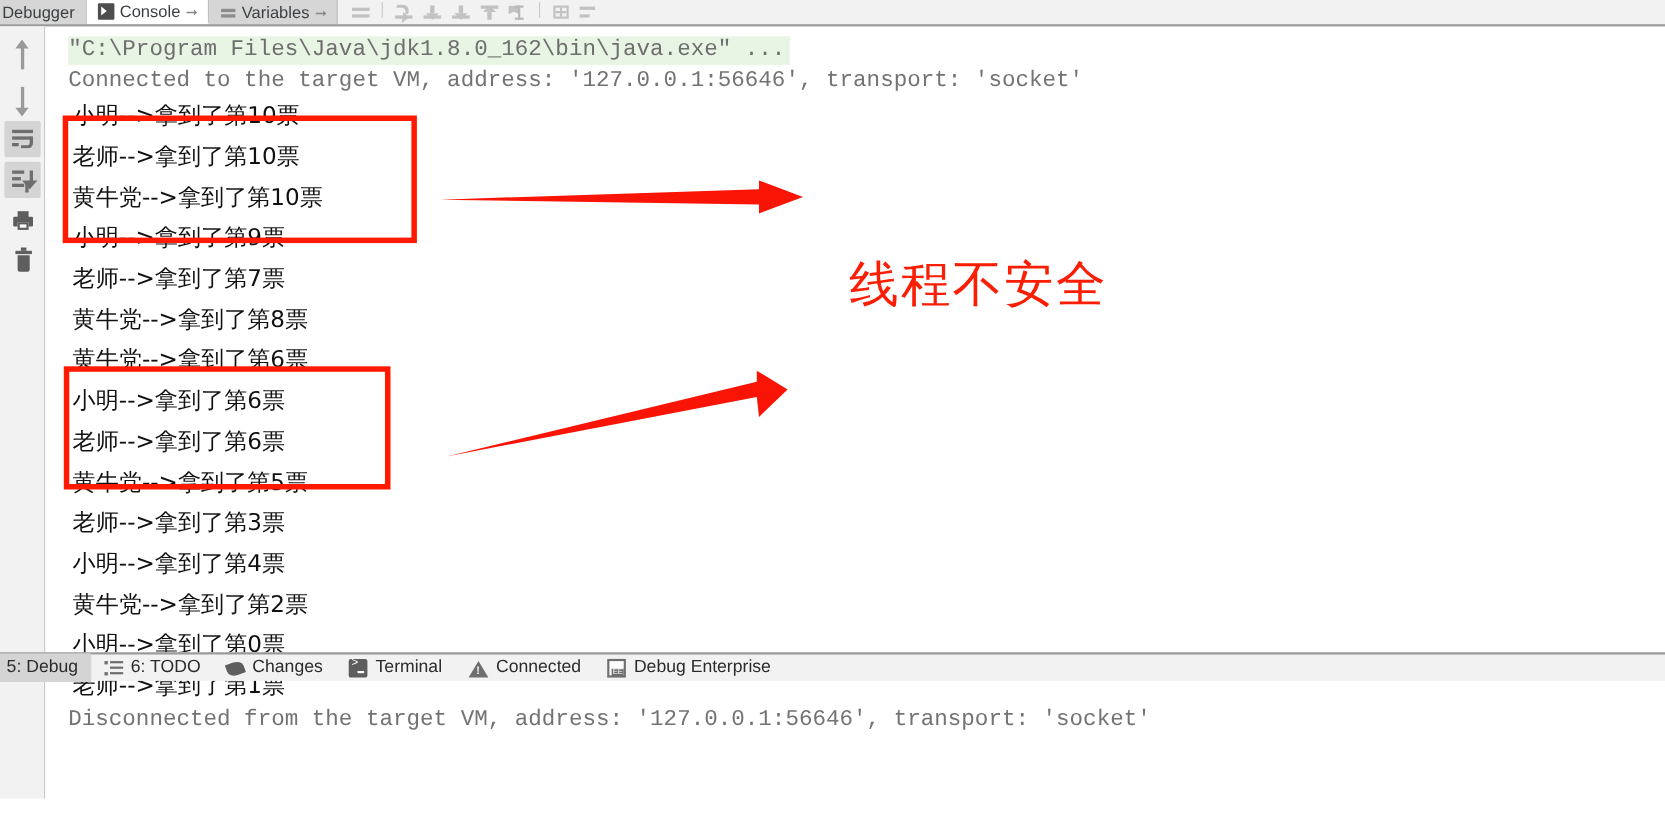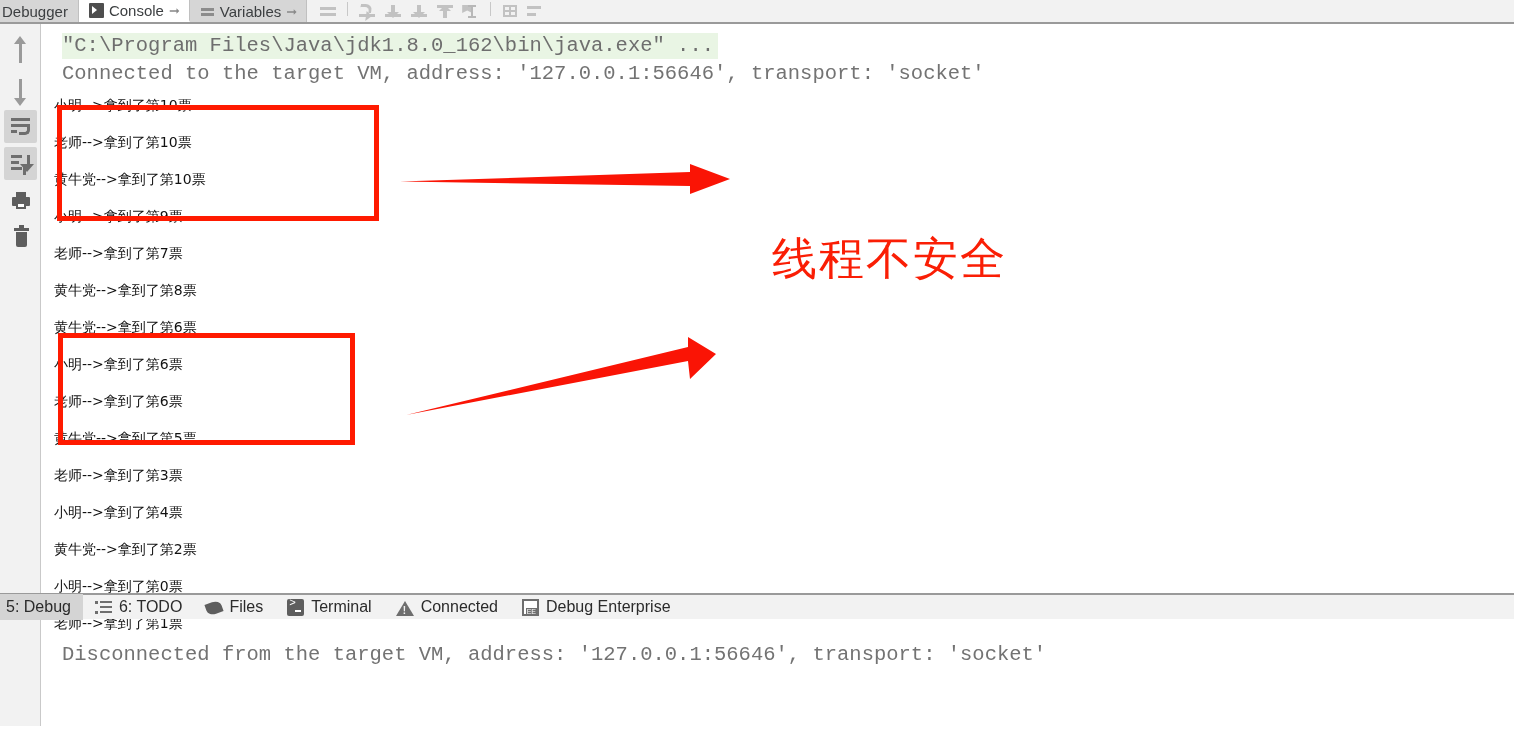--- a/index.html
+++ b/index.html
@@ -295,24 +295,24 @@
     color: #6e6e6e;
     background: #e9f5e4;
     display: inline-block;
     padding-right: 4px;
     margin-left: 20px;
     padding-left: 0;
   }
   .cline.sys { color: #737373; }
   .cline.out {
     font-family: "DejaVu Sans", "Liberation Sans", sans-serif;
-    font-size: 14px;
+    font-size: 21px;
     line-height: 37px;
     color: #111111;
-    padding-left: 12px;
+    padding-left: 24px;
   }
   .cmdwrap { line-height: 30px; padding-top: 5px; }
   .syswrap { line-height: 31px; }
 
   
   .redbox {
     position: absolute;
     border: 5px solid #ff1a00;
     pointer-events: none;
   }
@@ -565,21 +565,21 @@
       <span class="sb-ico i-todo">
           <i></i>
           <i></i>
           <i></i>
         </span>
       <span class="sb-label">6: TODO</span>
     </div>
 
     <div class="sb-item">
       <span class="sb-ico i-spring"></span>
-      <span class="sb-label">Files</span>
+      <span class="sb-label">Changes</span>
     </div>
 
     <div class="sb-item">
       <span class="sb-ico i-term"></span>
       <span class="sb-label">Terminal</span>
     </div>
 
     <div class="sb-item">
       <span class="sb-ico i-warn"></span>
       <span class="sb-label">Connected</span>

